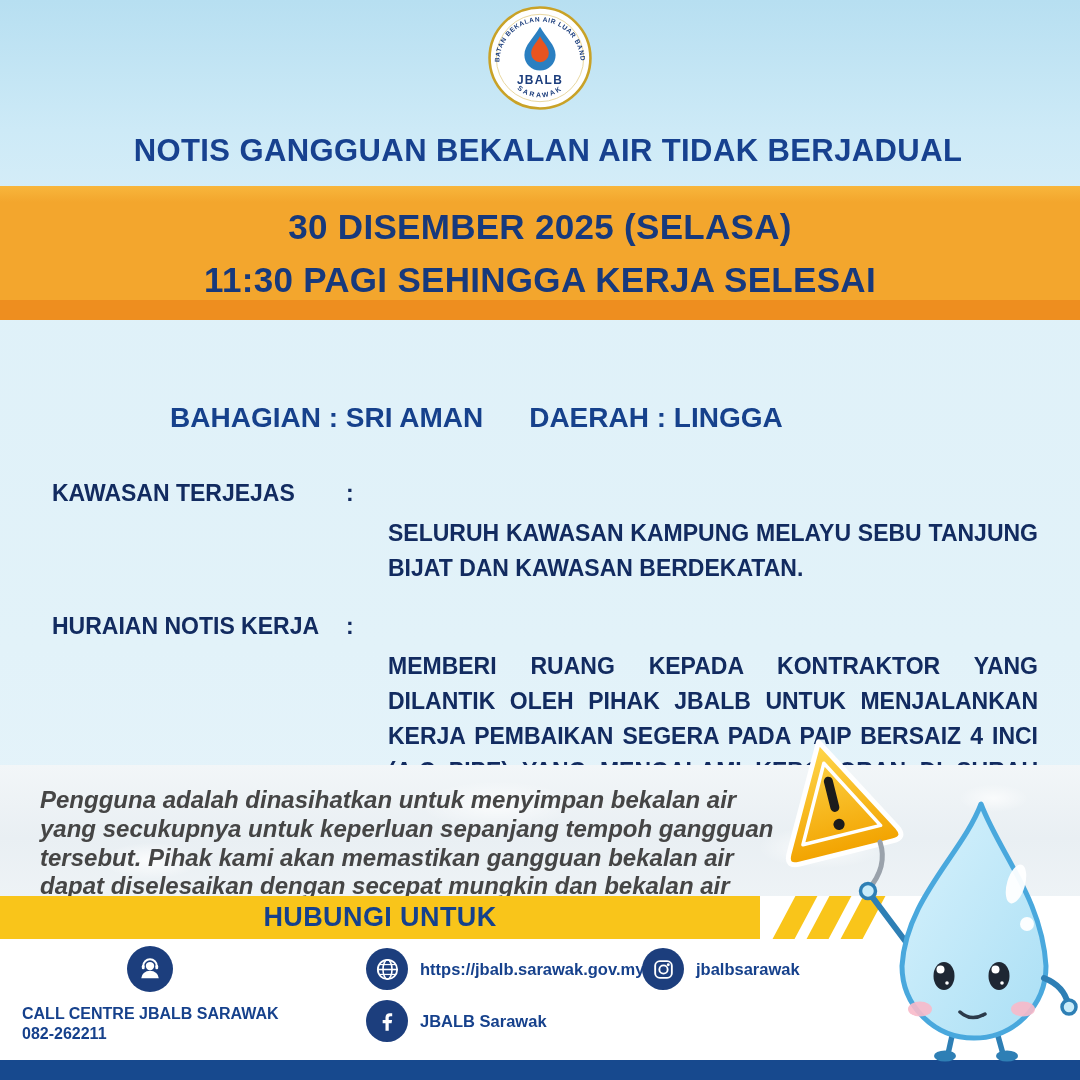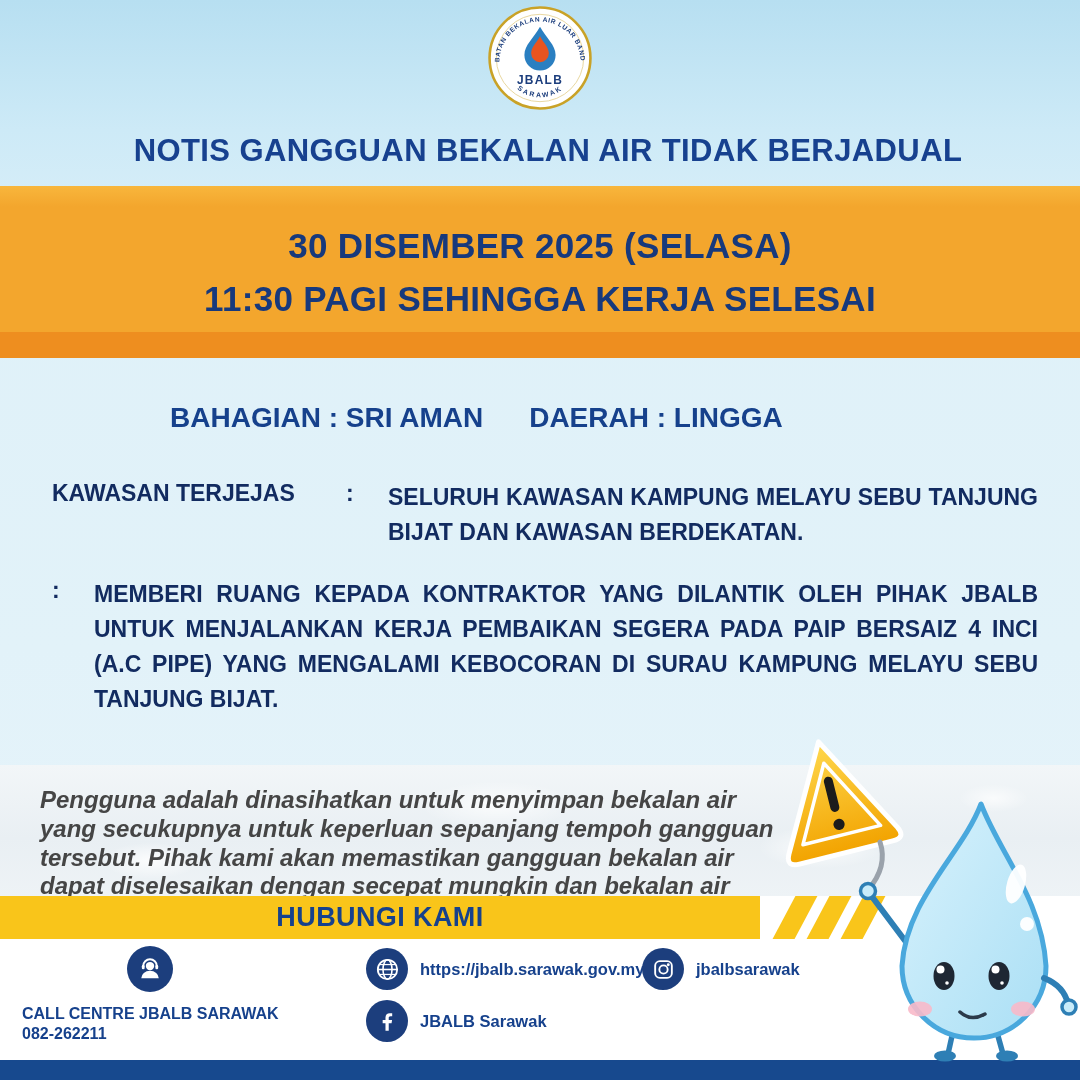--- a/index.html
+++ b/index.html
@@ -7,33 +7,33 @@
     position:relative;width:1080px;height:1080px;overflow:hidden;
     font-family:"Liberation Sans","DejaVu Sans",sans-serif;
     background:linear-gradient(180deg,#b7dff1 0%,#cdeaf7 12%,#dff1f9 26%,#e2f2f9 60%,#e8f5fb 100%);
   }
   
   .logo{position:absolute;top:6px;left:50%;transform:translateX(-50%);width:104px;height:104px;}
   
   .title{position:absolute;top:133px;left:0;right:0;text-align:center;
     font-size:31px;font-weight:bold;color:#17418f;letter-spacing:.4px;padding-left:16px;}
   
-  .schedule-band{position:absolute;top:186px;left:0;right:0;height:172px;
+  .schedule-band{position:absolute;top:186px;left:0;right:0;height:134px;
     background:linear-gradient(180deg,#f8b63c 0%,#f3a62d 12%,#f3a62d 85%,#ee8e1f 85%,#ee8e1f 100%);
     display:flex;flex-direction:column;align-items:center;justify-content:center;gap:13px;}
   .schedule-line{font-size:35px;font-weight:bold;color:#17397c;letter-spacing:.3px;}
   
   .region-row{position:absolute;top:402px;left:170px;display:flex;gap:46px;}
   .region-item{font-size:28px;font-weight:bold;color:#16418c;}
   
   .details{position:absolute;top:480px;left:52px;right:42px;display:flex;flex-direction:column;gap:27px;}
   .detail-row{display:flex;color:#122b60;}
   .detail-label{width:294px;font-weight:bold;font-size:23px;flex:none;}
   .detail-colon{width:42px;font-weight:bold;font-size:23px;flex:none;}
-  .detail-value{flex:1;font-weight:bold;font-size:23px;line-height:1.52;text-align:justify;}
+  .detail-value{flex:1;font-weight:bold;font-size:23px;line-height:1.52;text-align:justify;margin-top:36px;}
   
   .splash{position:absolute;top:765px;left:0;right:0;height:133px;
     background:
       radial-gradient(70px 26px at 14% 72%, rgba(255,255,255,.85), rgba(255,255,255,0) 70%),
       radial-gradient(110px 34px at 46% 30%, rgba(255,255,255,.75), rgba(255,255,255,0) 70%),
       radial-gradient(90px 30px at 76% 62%, rgba(255,255,255,.8), rgba(255,255,255,0) 70%),
       radial-gradient(50px 20px at 92% 25%, rgba(255,255,255,.7), rgba(255,255,255,0) 70%),
       linear-gradient(180deg,#f2f6f8 0%,#e9eff3 55%,#eef3f6 100%);}
   .advisory{position:absolute;top:786px;left:40px;width:744px;
     font-style:italic;font-size:24px;line-height:1.2;color:#454545;font-weight:bold;}
@@ -94,32 +94,33 @@
     <div class="region-item">DAERAH : LINGGA</div>
   </div>
 
   <div class="details">
     <div class="detail-row">
       <div class="detail-label">KAWASAN TERJEJAS</div>
       <div class="detail-colon">:</div>
       <div class="detail-value">SELURUH KAWASAN KAMPUNG MELAYU SEBU TANJUNG BIJAT DAN KAWASAN BERDEKATAN.</div>
     </div>
     <div class="detail-row">
+      <div class="detail-label">HURAIAN NOTIS KERJA</div>
       <div class="detail-colon">:</div>
       <div class="detail-value">MEMBERI RUANG KEPADA KONTRAKTOR YANG DILANTIK OLEH PIHAK JBALB UNTUK MENJALANKAN KERJA PEMBAIKAN SEGERA PADA PAIP BERSAIZ 4 INCI (A.C PIPE) YANG MENGALAMI KEBOCORAN DI SURAU KAMPUNG MELAYU SEBU TANJUNG BIJAT.</div>
     </div>
   </div>
 
   <div class="splash"></div>
   <div class="advisory">Pengguna adalah dinasihatkan untuk menyimpan bekalan air yang secukupnya untuk keperluan sepanjang tempoh gangguan tersebut. Pihak kami akan memastikan gangguan bekalan air dapat diselesaikan dengan secepat mungkin dan bekalan air akan kembali pulih secara berperingkat di kawasan yang terjejas. Segala kesulitan yang timbul akibat gangguan ini adalah sangat dikesali.</div>
 
   <div class="bottom-white"></div>
 
   <div class="contact-band">
-    <div class="contact-band-label">HUBUNGI KAMI</div>
+    <div class="contact-band-label">HUBUNGI UNTUK</div>
   </div>
   <div class="stripe s1"></div>
   <div class="stripe s2"></div>
   <div class="stripe s3"></div>
 
   <div class="contact-item" style="left:22px;top:946px;flex-direction:column;">
     <div class="icon-circle big">
       <svg viewBox="0 0 24 24" width="28" height="28">
         <circle cx="12" cy="9.5" r="3.6" fill="#fff"></circle>
         <path d="M4.5,20 a7.5,6.5 0 0 1 15,0 Z" fill="#fff"></path>

